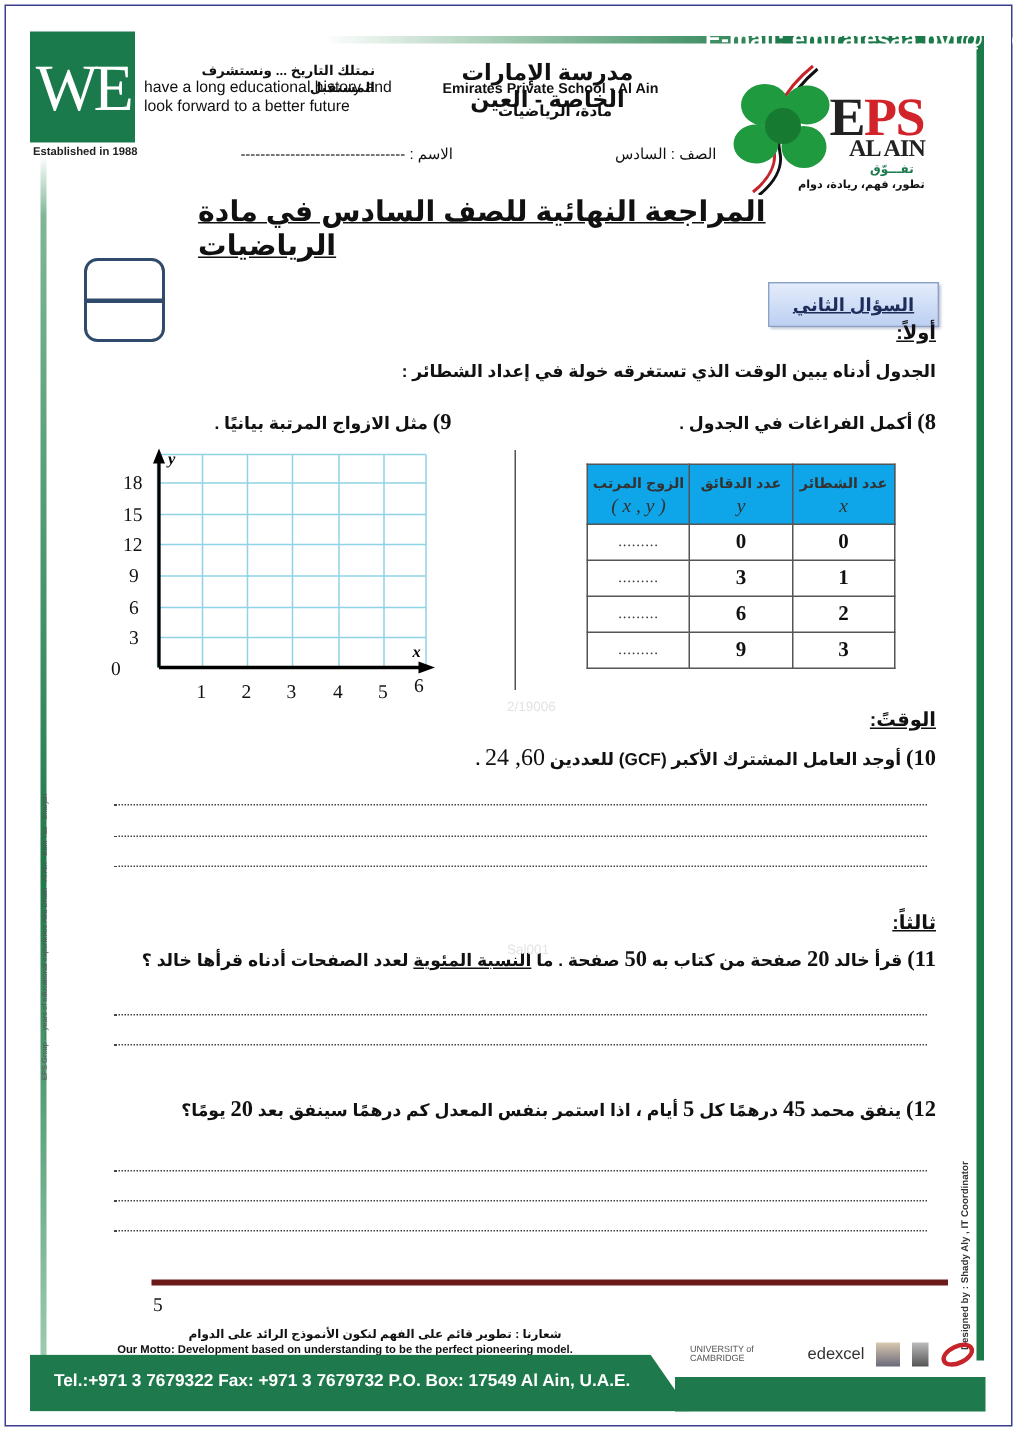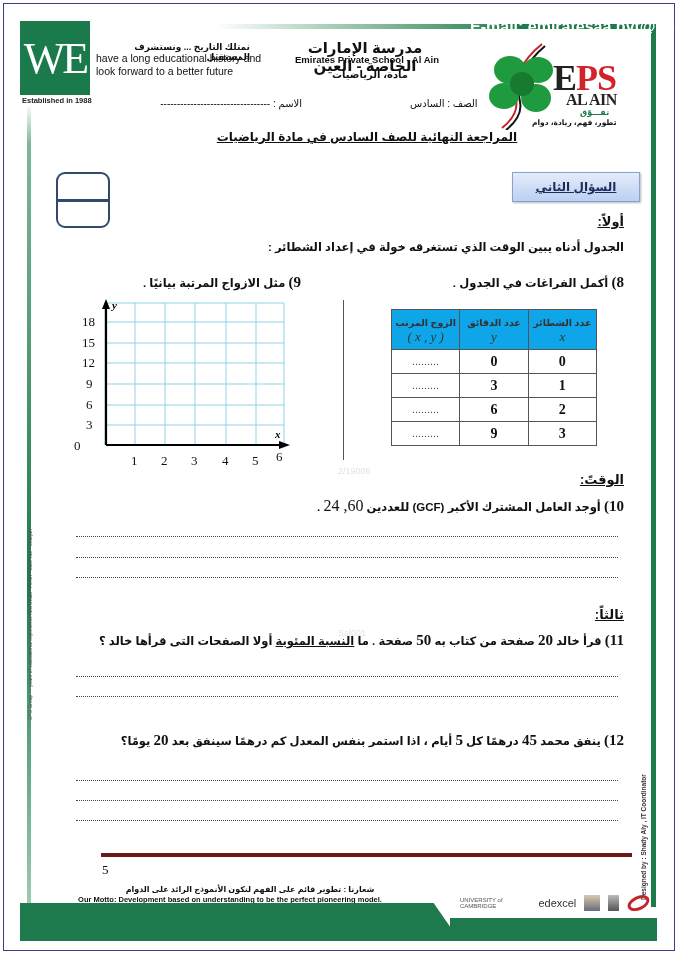--- a/index.html
+++ b/index.html
@@ -27,28 +27,28 @@
   .eps-clover { position: absolute; left: 482px; top: 40px; width: 86px; height: 90px; }
   .eps-text { position: absolute; left: 553px; top: 62px; font-family: "Liberation Serif", serif; font-weight: bold; font-size: 36px; line-height: 32px; letter-spacing: -1px; }
   .eps-text .e { color: #222; } .eps-text .ps { color: #d2232a; }
   .al-ain { position: absolute; left: 566px; top: 91px; font-family: "Liberation Serif", serif; font-weight: bold; font-size: 16px; color: #222; letter-spacing: -0.5px; }
   .tafawoq { position: absolute; left: 580px; top: 108px; font-size: 8px; color: #1b7a4c; font-weight: bold; direction: rtl; }
   .eps-motto { position: absolute; left: 532px; top: 118px; font-size: 7.5px; font-weight: bold; direction: rtl; }
 
   .grade-line { position: absolute; left: 410px; top: 98px; direction: rtl; font-size: 10px; }
   .name-line { position: absolute; left: 112px; top: 98px; width: 190px; direction: rtl; font-size: 10px; white-space: nowrap; }
 
-  .main-title { position: absolute; left: 142px; top: 130px; width: 450px; text-align: center; direction: rtl; font-size: 12px; font-weight: bold; }
+  .main-title { position: absolute; left: 132px; top: 130px; width: 450px; text-align: left; direction: rtl; font-size: 19px; font-weight: bold; }
   .main-title span { text-decoration: underline; }
 
   
   .score-box { position: absolute; left: 56px; top: 172px; width: 54px; height: 56px; border: 2.5px solid #2f4a6b; border-radius: 9px; }
   .score-box .mid { position: absolute; left: 0; right: 0; top: 25px; height: 2.5px; background: #2f4a6b; }
 
-  .q-badge { position: absolute; left: 512px; top: 172px; width: 128px; height: 30px; border: 1px solid #8aa1c9; background: linear-gradient(to bottom, #e4ecfb, #bcd0f2); box-shadow: 1px 1px 2px #b0b8c8; display:flex; align-items:center; justify-content:center; direction: rtl; font-size: 12px; font-weight: bold; color: #1d2c5a; }
+  .q-badge { position: absolute; left: 512px; top: 188px; width: 114px; height: 30px; border: 1px solid #8aa1c9; background: linear-gradient(to bottom, #e4ecfb, #bcd0f2); box-shadow: 1px 1px 2px #b0b8c8; display:flex; align-items:center; justify-content:center; direction: rtl; font-size: 12px; font-weight: bold; color: #1d2c5a; }
   .q-badge span { text-decoration: underline; }
 
   .sec { position: absolute; right: 55px; direction: rtl; font-size: 13px; font-weight: bold; text-decoration: underline; }
   .line-text { position: absolute; right: 55px; direction: rtl; font-size: 11.5px; font-weight: bold; white-space: nowrap; }
   .num { font-family: "Liberation Serif", serif; font-size: 15px; font-weight: bold; }
   .numlight { font-family: "Liberation Serif", serif; font-size: 16px; font-weight: normal; }
   .u { text-decoration: underline; }
 
   .divider-vert { position: absolute; left: 343px; top: 300px; width: 1px; height: 160px; background: #555; }
 
@@ -249,21 +249,21 @@
 
 <div class="sec" style="top:607px;">ثالثاً:</div>
 <div class="line-text" style="top:632px;">
   <span class="num">11)</span>
   <span>قرأ خالد</span>
   <span class="num">20</span>
   <span>صفحة من كتاب به</span>
   <span class="num">50</span>
   <span>صفحة . ما</span>
   <span class="u">النسبة المئوية</span>
-  <span>أولا الصفحات التى قرأها خالد  ؟</span>
+  <span>لعدد الصفحات أدناه قرأها خالد  ؟</span>
 </div>
 <div class="watermark" style="left:338px; top:628px;">Sal001</div>
 <div class="dotline" style="top:676px;"></div>
 <div class="dotline" style="top:696px;"></div>
 
 <div class="line-text" style="top:732px;">
   <span class="num">12)</span>
   <span>ينفق محمد</span>
   <span class="num">45</span>
   <span>درهمًا كل</span>
@@ -289,14 +289,15 @@
   <span class="partner">UNIVERSITY of CAMBRIDGE</span>
   <span class="partner edexcel">edexcel</span>
   <span class="partner box"></span>
   <span class="partner box" style="width:12px;background:linear-gradient(#bbb,#555);"></span>
   <span class="partner swoosh"></span>
 </div>
 
 <div class="footer-bar">
   <div class="footer-left"></div>
   <div class="footer-right"></div>
+  <div class="tel">Tel.:+971 3 7679322 Fax:  +971 3 7679732  P.O. Box: 17549 Al Ain, U.A.E.</div>
 </div>
 <div class="email">E-mail: emiratesaa.pvt@adec.ac.ae</div>
 
 </body></html>

